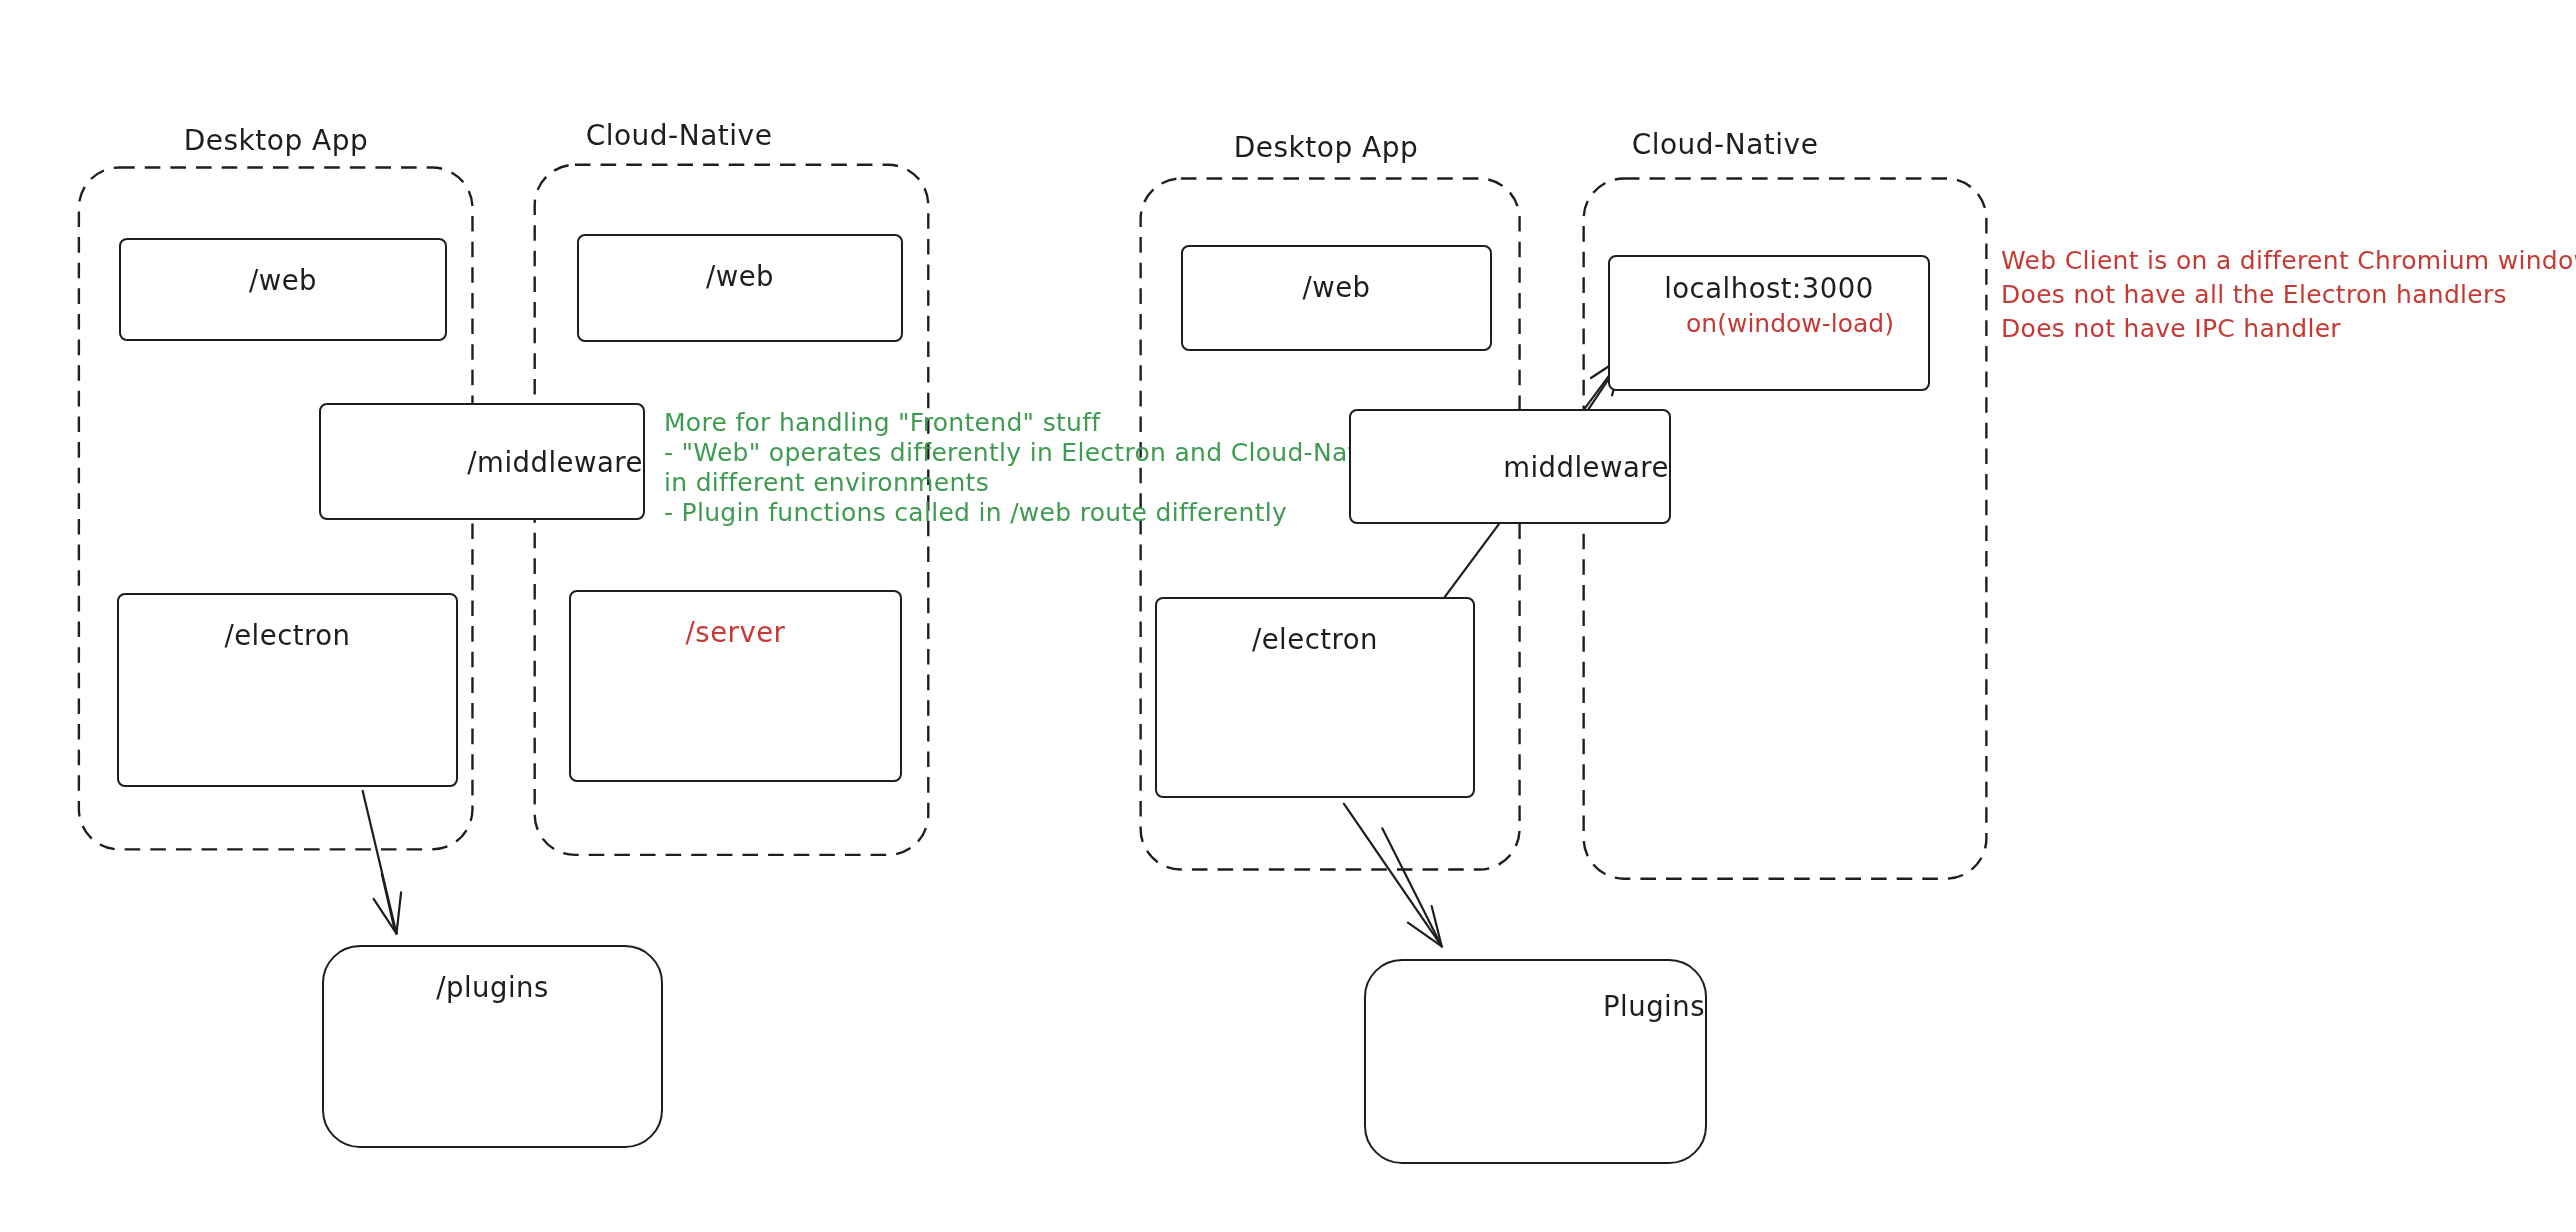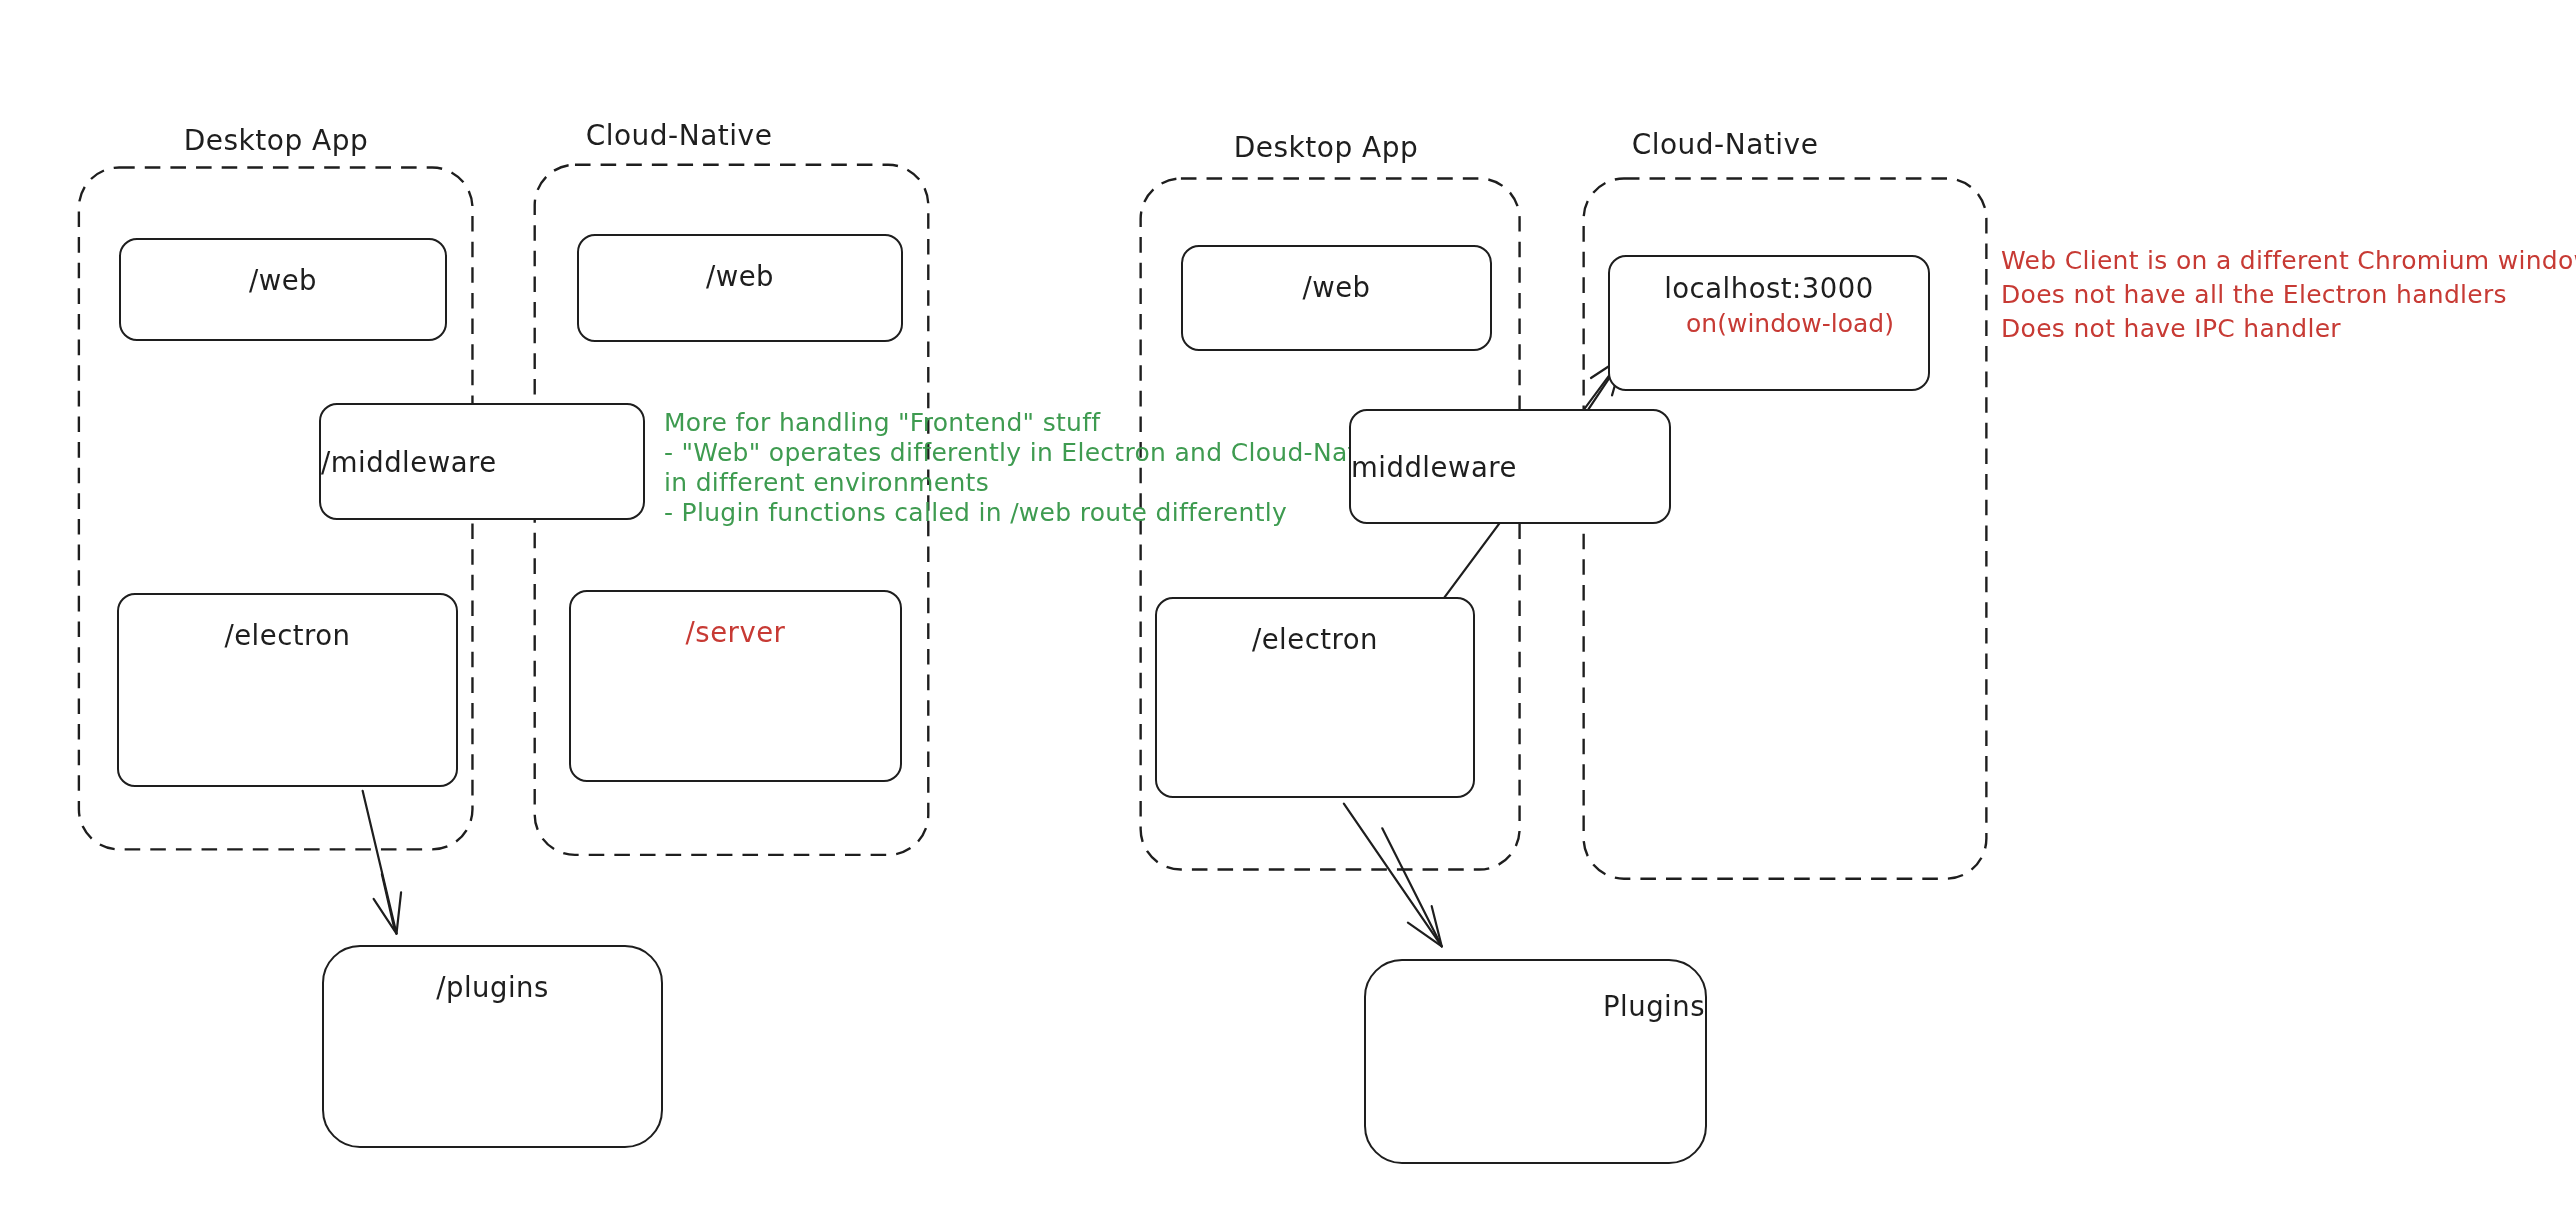--- a/index.html
+++ b/index.html
@@ -22,33 +22,33 @@
     position: absolute;
     transform: translateX(-50%);
     font-size: 28px;
     letter-spacing: 0.5px;
     white-space: nowrap;
     text-align: center;
   }
   .node {
     position: absolute;
     border: 2.4px solid #1e1e1e;
-    border-radius: 18px;
+    border-radius: 8px;
     background: #ffffff;
     box-sizing: border-box;
     text-align: center;
   }
   .node .node-label {
     display: block;
     margin-top: 24px;
     font-size: 27.5px;
     letter-spacing: 0.5px;
     white-space: nowrap;
   }
-  .node.v-center { display: flex; align-items: center; justify-content: flex-start; }
+  .node.v-center { display: flex; align-items: center; justify-content: flex-end; }
   .node.v-center .node-label { margin-top: 0; }
   .red-text { color: #c73a34; }
   .green-text { color: #3e9b50; }
   .sub-label {
     display: block;
     margin-top: 16.5px;
     padding-right: 34px;
     text-align: right;
     font-size: 25px;
     white-space: nowrap;

